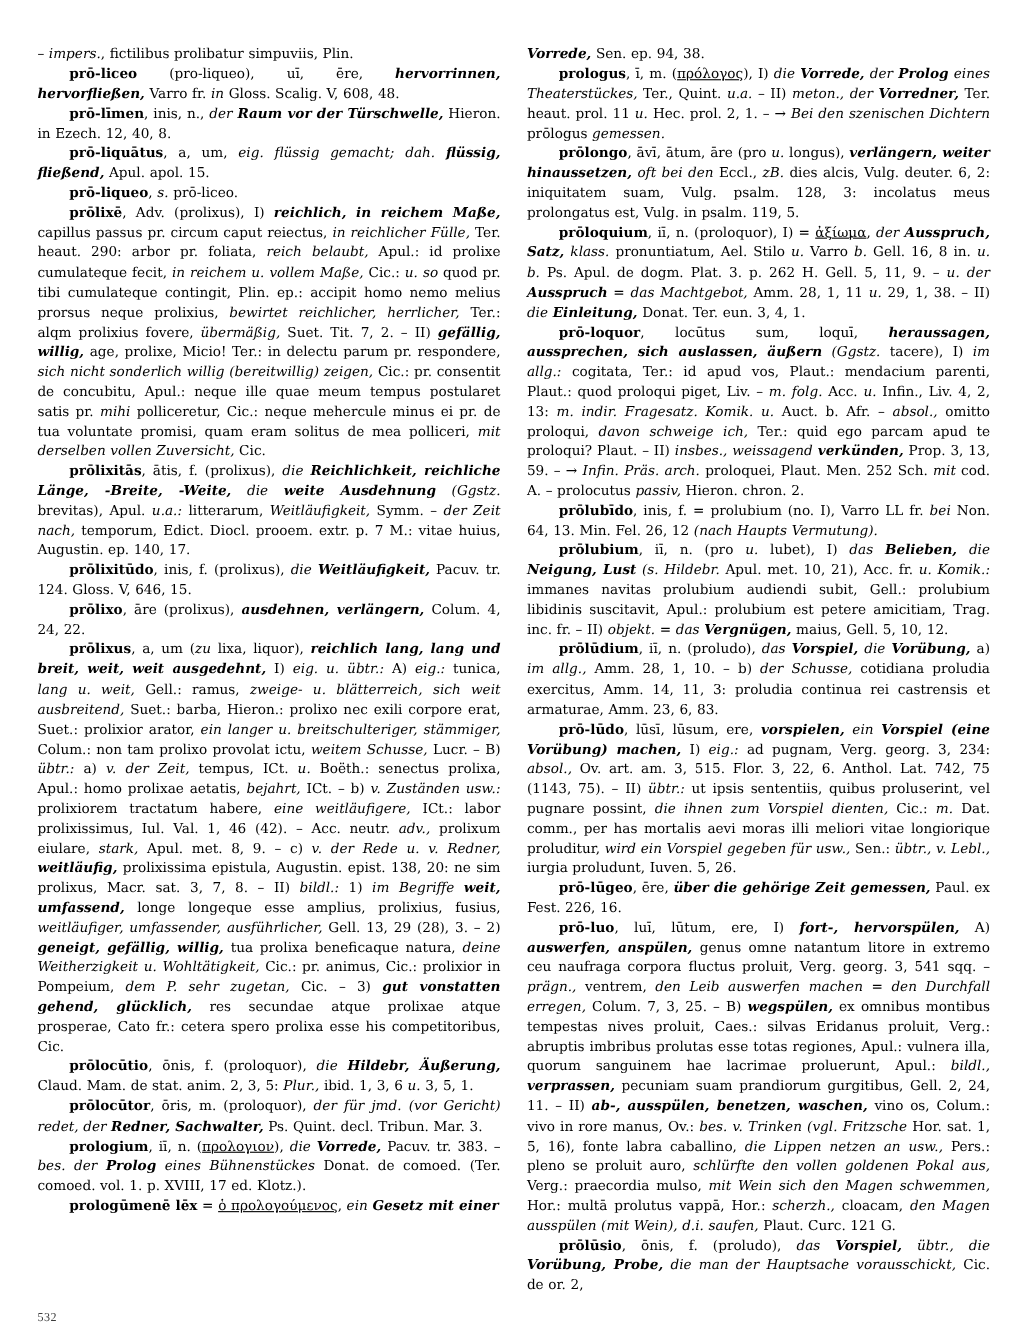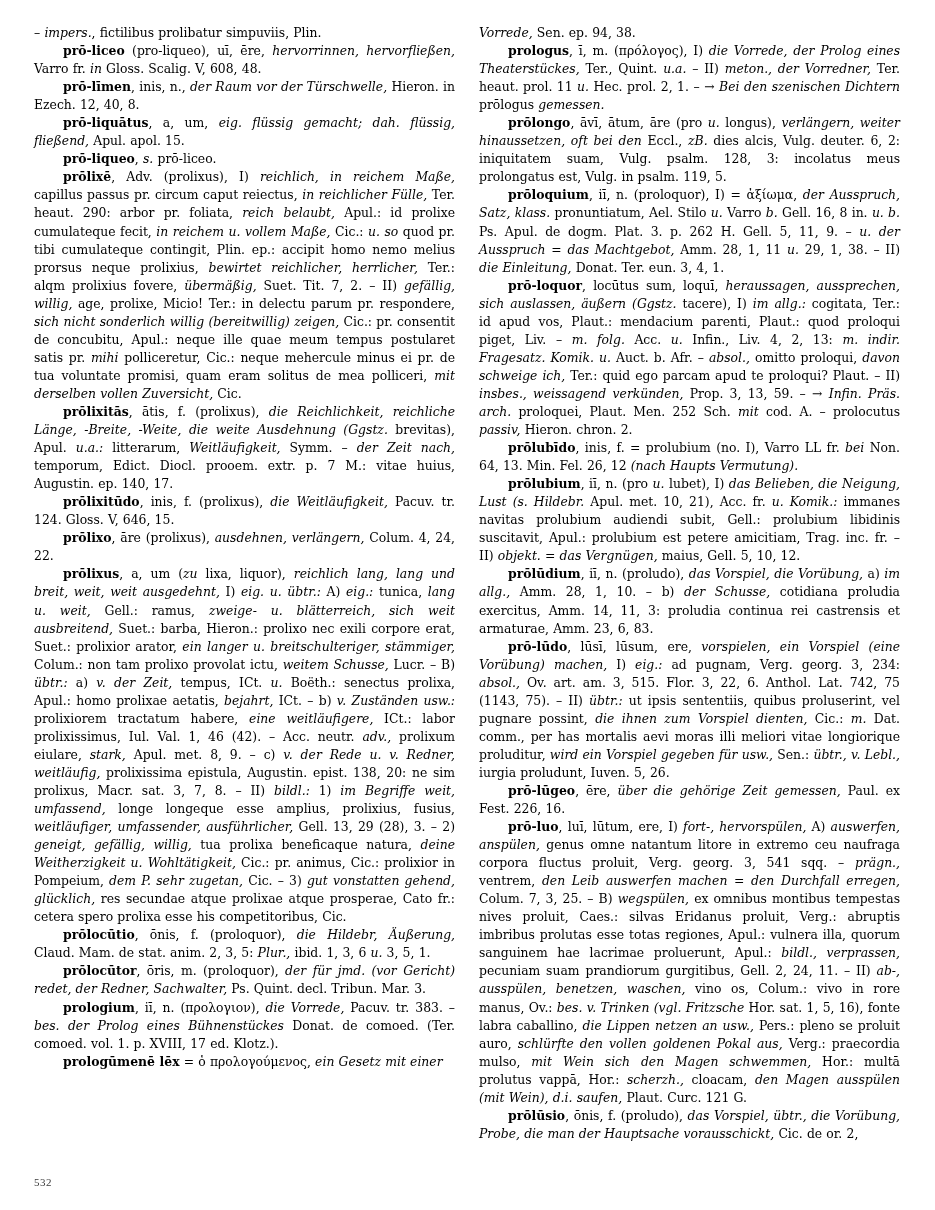--- a/index.html
+++ b/index.html
@@ -10,21 +10,21 @@
   body {
     width: 935px;
     height: 1210px;
     position: relative;
     font-family: "DejaVu Serif", "Liberation Serif", serif;
     color: #000000;
     overflow: hidden;
   }
   #page {
     position: absolute;
-    left: 0; top: 0;
+    left: 0; top: 16px;
     width: 935px;
     height: 1133px;
     border-radius: 15px;
   }
   .columns {
     position: absolute;
     left: 34px;
     top: 24px;
     width: 866px;
     display: flex;
@@ -43,22 +43,22 @@
     word-spacing: 0.02em;
   }
   .entry.hang {
     text-indent: 0;
   }
   
   .entry + .entry { margin-top: 0px; }
 
   b { font-weight: bold; margin-left: 29px; }
   i { font-style: italic; }
-  .bi { font-weight: normal; font-style: italic; }
-  .grk { font-family: "DejaVu Serif", serif; }
+  .bi { font-weight: bold; font-style: italic; }
+  .grk { font-family: "DejaVu Serif", serif; text-decoration: underline; }
 
   .page-number {
     position: absolute;
     left: 34px;
     top: 1176px;
     font-size: 11px;
     font-family: Liberation Serif, serif;
     color: #3b3b3b;
     letter-spacing: 0.5px;
   }

